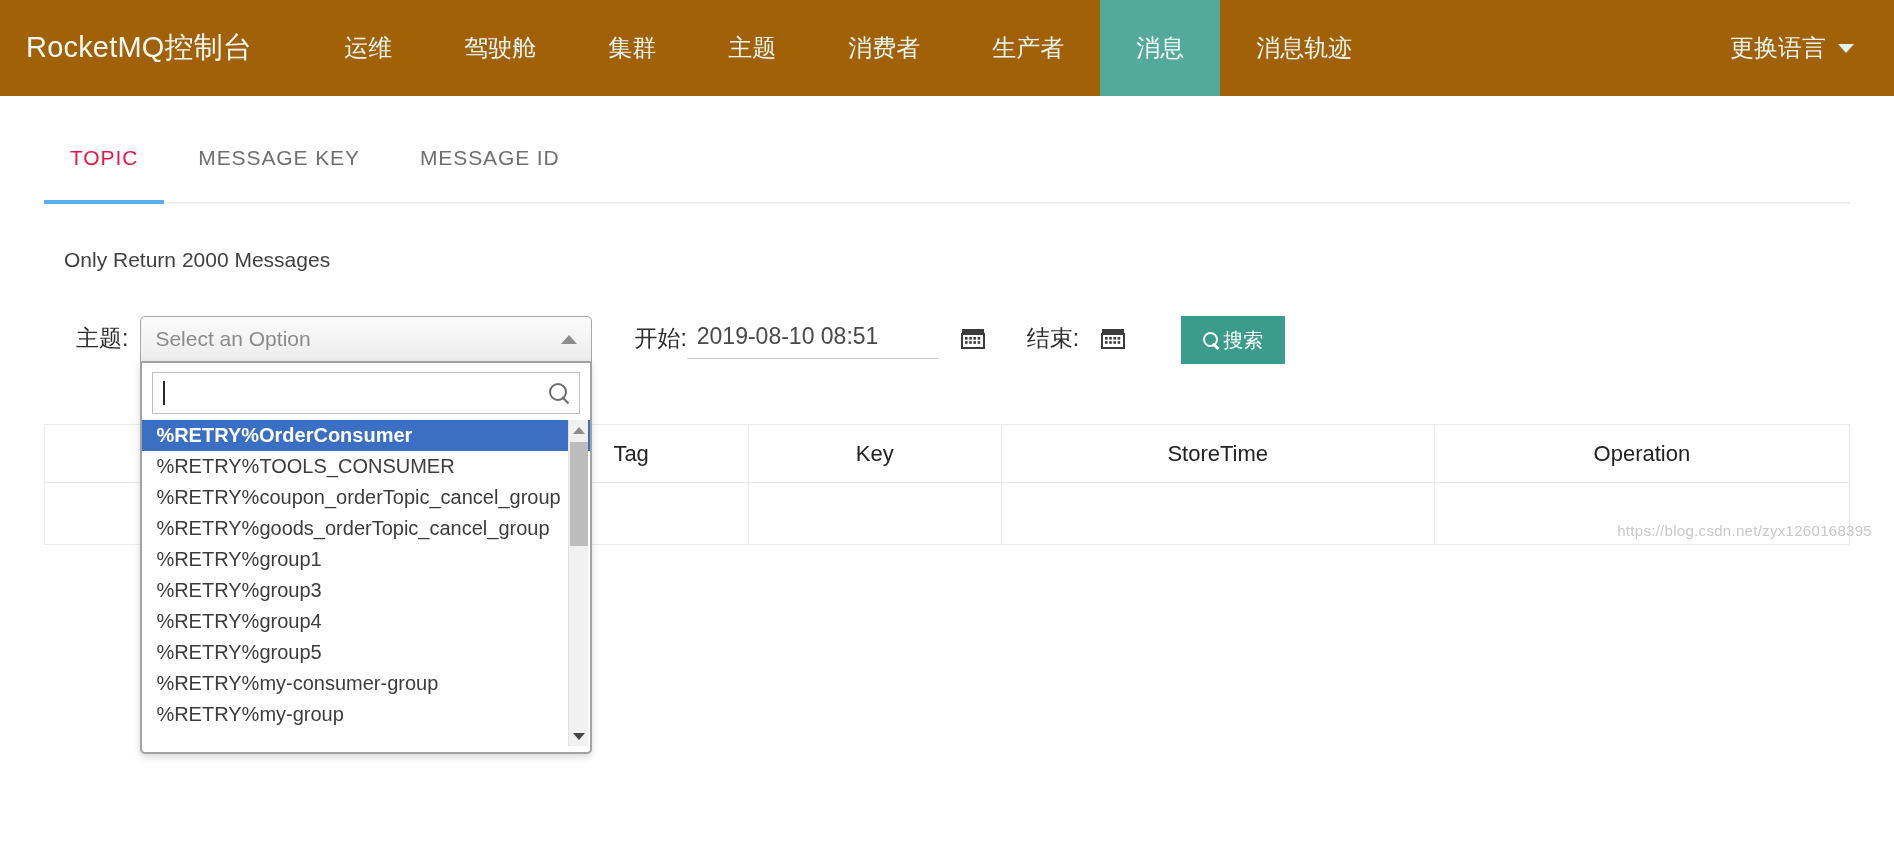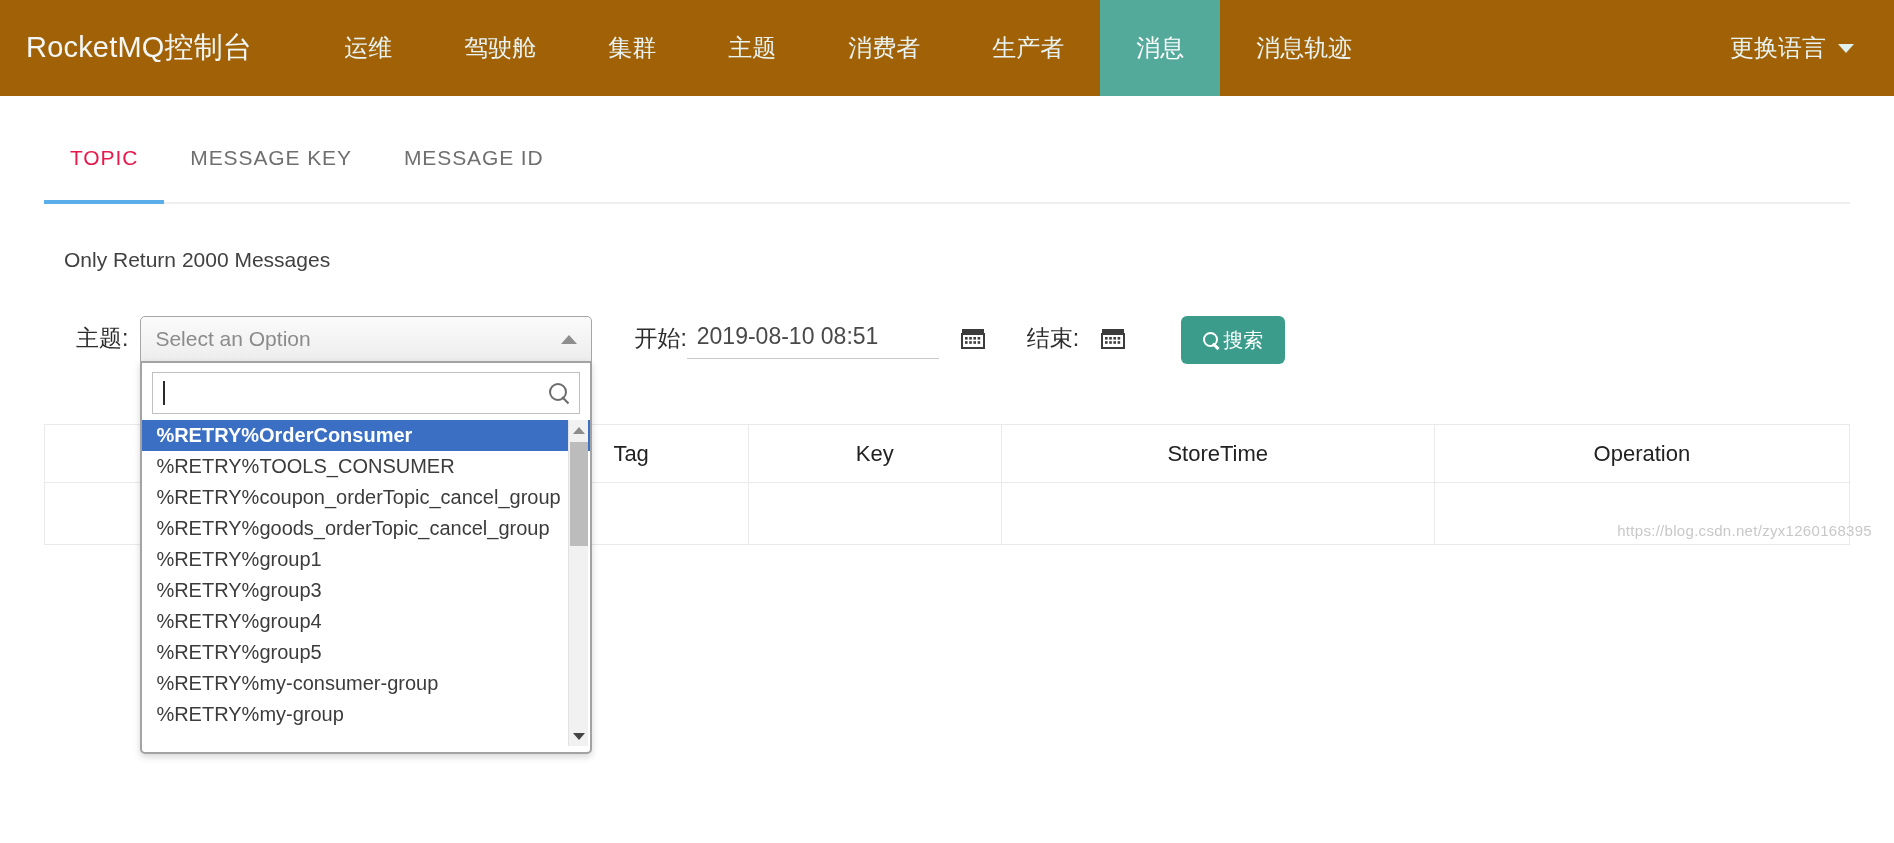--- a/index.html
+++ b/index.html
@@ -62,20 +62,21 @@
   }
 
   
   .page { padding: 0 44px; position: relative; }
 
   .tabs {
     display: flex;
     border-bottom: 2px solid #efefef;
     margin-top: 46px;
     height: 62px;
+    gap: 8px;
   }
   .tab {
     display: flex; align-items: flex-start;
     padding: 4px 26px 0 26px;
     font-size: 21px;
     letter-spacing: .9px;
     color: #6f6f6f;
     cursor: pointer;
     position: relative;
   }
@@ -278,21 +279,21 @@
     flex: 0 0 auto;
     cursor: pointer;
   }
   .cal-icon svg { display:block; }
 
   .search-btn {
     margin-left: 56px;
     background: #3b9c8b;
     color: #ffffff;
     border: none;
-    border-radius: 6px;
+    border-radius: 0;
     height: 48px;
     padding: 0 22px;
     font-size: 20px;
     font-family: inherit;
     display: flex; align-items: center;
     cursor: pointer;
     white-space: nowrap;
   }
   .btn-magnifier {
     width: 17px; height: 17px;

